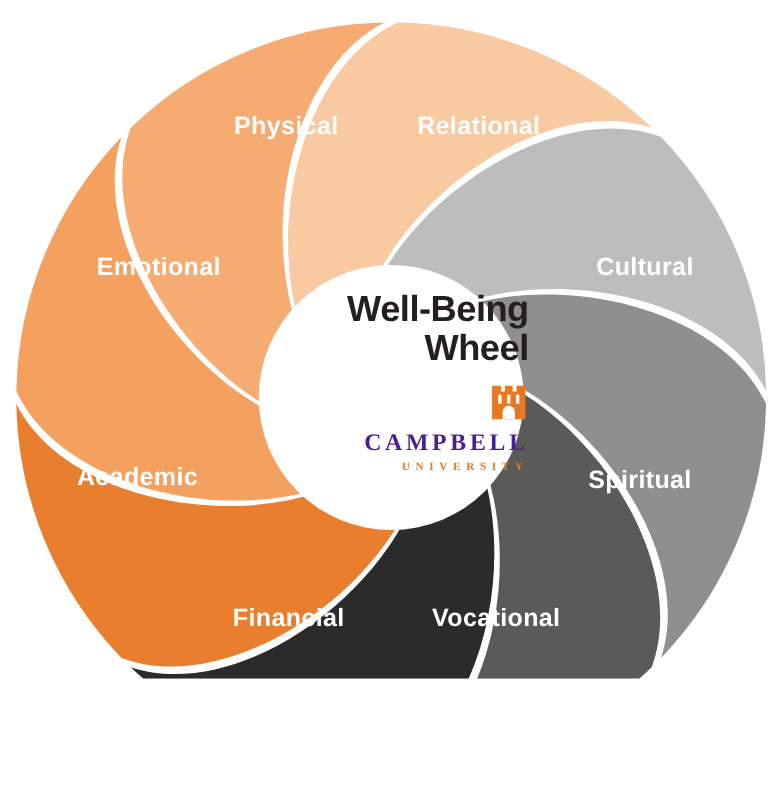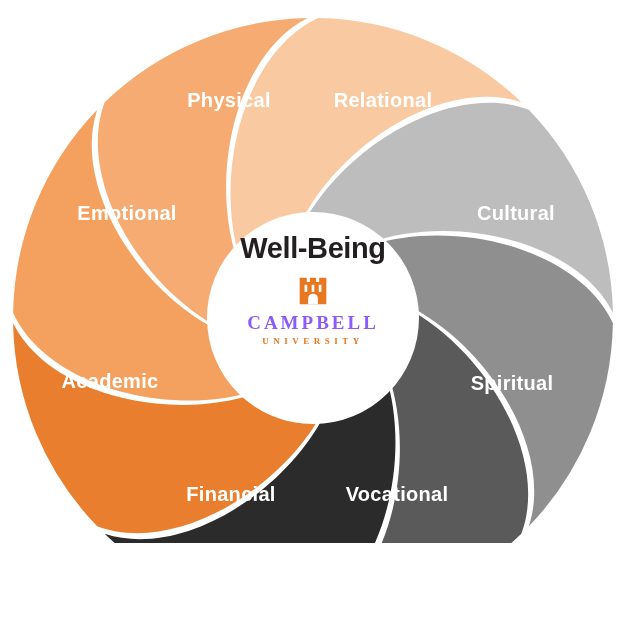--- a/index.html
+++ b/index.html
@@ -24,21 +24,21 @@
     font-family: "Liberation Sans", sans-serif;
     font-weight: bold;
     font-size: 20px;
     letter-spacing: 0.3px;
   }
   .center-box {
     position: absolute;
     left: 203px;
     top: 233px;
     width: 220px;
-    text-align: center;
+    text-align: right;
     pointer-events: none;
   }
   .wheel-title {
     font-weight: 800;
     font-size: 29px;
     line-height: 31px;
     letter-spacing: -0.4px;
     color: #231f20;
   }
   .logo-block {
@@ -85,27 +85,28 @@
       <text x="512" y="390" text-anchor="middle" fill="#FFFFFF" class="seg-label">Spiritual</text>
       <text x="397" y="501" text-anchor="middle" fill="#FFFFFF" class="seg-label">Vocational</text>
       <text x="231" y="501" text-anchor="middle" fill="#FFFFFF" class="seg-label">Financial</text>
       <text x="110" y="388" text-anchor="middle" fill="#FFFFFF" class="seg-label">Academic</text>
       <text x="127" y="220" text-anchor="middle" fill="#FFFFFF" class="seg-label">Emotional</text>
     </svg>
 
   <div class="center-box">
     <div class="wheel-title" style="color: rgb(35, 31, 32);">
       <div>Well-Being</div>
+      <div>Wheel</div>
     </div>
     <div class="logo-block">
       <svg class="crest" width="32" height="32" viewBox="-18 -18 36 36" style="color: rgb(232, 119, 34);">
         <path fill="currentColor" d="M-15 -15 h8 v5 h3.5 v-5 h7 v5 h3.5 v-5 h8 v30 h-30 Z"></path>
         <rect x="-9.5" y="-7" width="3" height="8" fill="#ffffff"></rect>
         <rect x="-1.5" y="-7" width="3" height="8" fill="#ffffff"></rect>
         <rect x="6.5" y="-7" width="3" height="8" fill="#ffffff"></rect>
         <path fill="#ffffff" d="M-5.5 15 v-6.5 a5.5 5.5 0 0 1 11 0 V15 Z"></path>
       </svg>
-      <div class="logo-word" style="color: #8b5cf6;">CAMPBELL</div>
+      <div class="logo-word" style="color: #4c1d95;">CAMPBELL</div>
       <div class="logo-subword" style="color: rgb(232, 119, 34);">UNIVERSITY</div>
     </div>
   </div>
 
 </div>
 
 </body></html>

